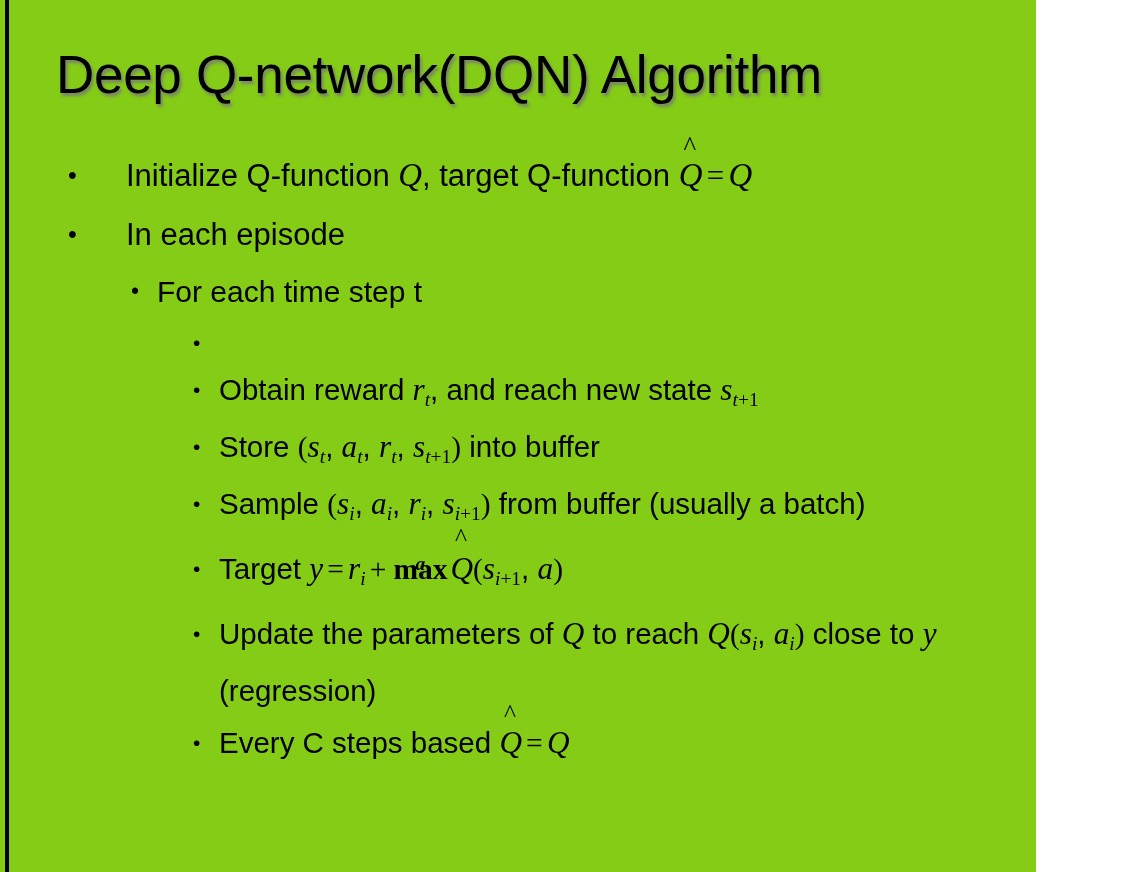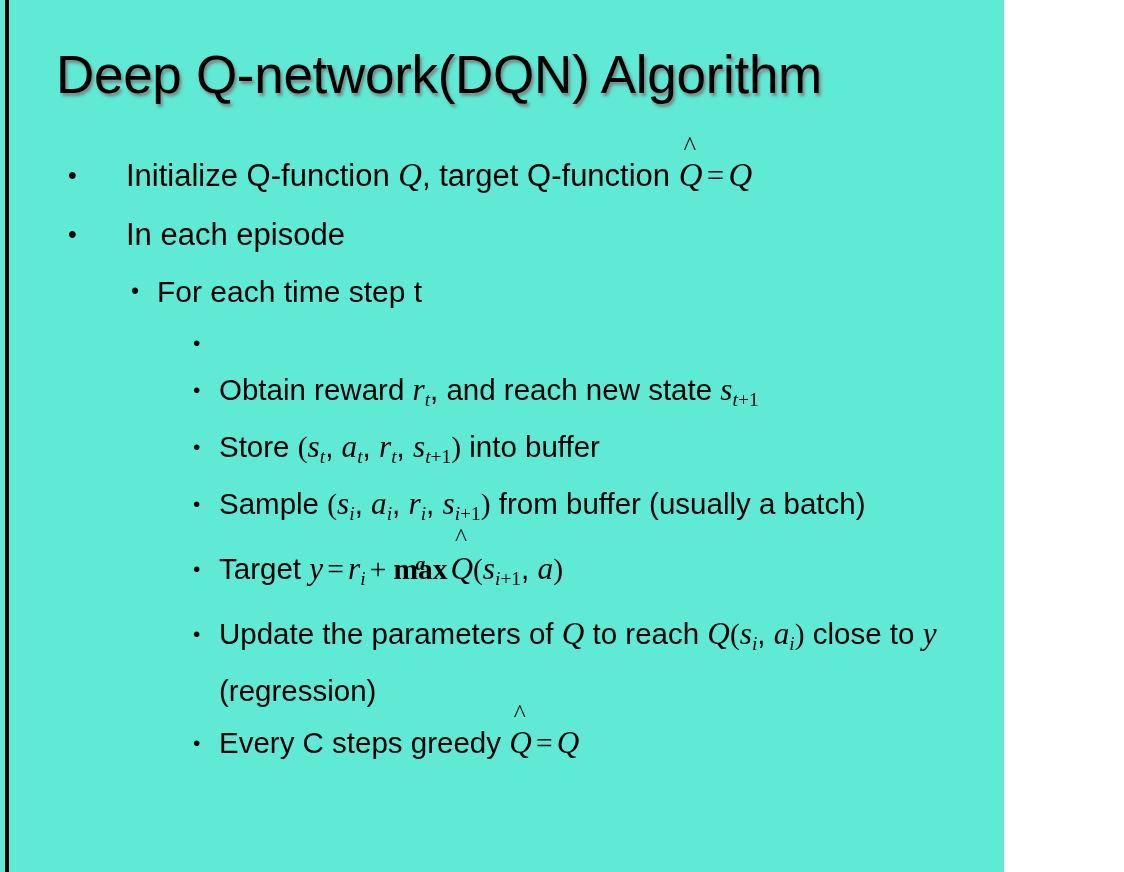--- a/index.html
+++ b/index.html
@@ -4,24 +4,25 @@
 <style>
   html, body {
     margin: 0;
     padding: 0;
     background: #ffffff;
   }
   .slide {
     position: relative;
     width: 1004px;
     height: 872px;
-    background: #5eead4;
+    background: #84cc16;
     overflow: hidden;
     font-family: "Liberation Sans", sans-serif;
     color: #000000;
+    padding-left: 32px;
   }
   
   .edge-bar {
     position: absolute;
     left: 5px;
     top: 0px;
     width: 4px;
     height: 872px;
     background: #000000;
   }
@@ -202,17 +203,17 @@
       <span class="txt" style="line-height:62px;"><span>Target </span><span class="m">y</span><span class="op">=</span><span class="m">r</span><span class="sub">i</span><span class="op">+</span><span class="maxop"><span>max</span><span class="under">a</span></span><span class="qhat"><span class="hat">^</span><span>Q</span></span><span class="paren">(</span><span class="m">s</span><span class="sub"><span>i</span><span class="up">+1</span></span><span>, </span><span class="m">a</span><span class="paren">)</span></span>
     </div>
 
     <div class="bullet-row lvl3">
       <span class="dot">•</span>
       <span class="txt"><span>Update the parameters of </span><span class="m">Q</span><span> to reach </span><span class="m">Q</span><span class="paren">(</span><span class="m">s</span><span class="sub">i</span><span>, </span><span class="m">a</span><span class="sub">i</span><span class="paren">)</span><span> close to </span><span class="m">y</span><span> (regression)</span></span>
     </div>
 
     <div class="bullet-row lvl3" style="line-height:57px;">
       <span class="dot" style="line-height:57px;">•</span>
-      <span class="txt" style="line-height:57px;"><span>Every C steps greedy </span><span class="qhat"><span class="hat">^</span><span>Q</span></span><span class="op">=</span><span class="m">Q</span></span>
+      <span class="txt" style="line-height:57px;"><span>Every C steps based </span><span class="qhat"><span class="hat">^</span><span>Q</span></span><span class="op">=</span><span class="m">Q</span></span>
     </div>
 
   </div>
 </div>
 
 </body></html>

